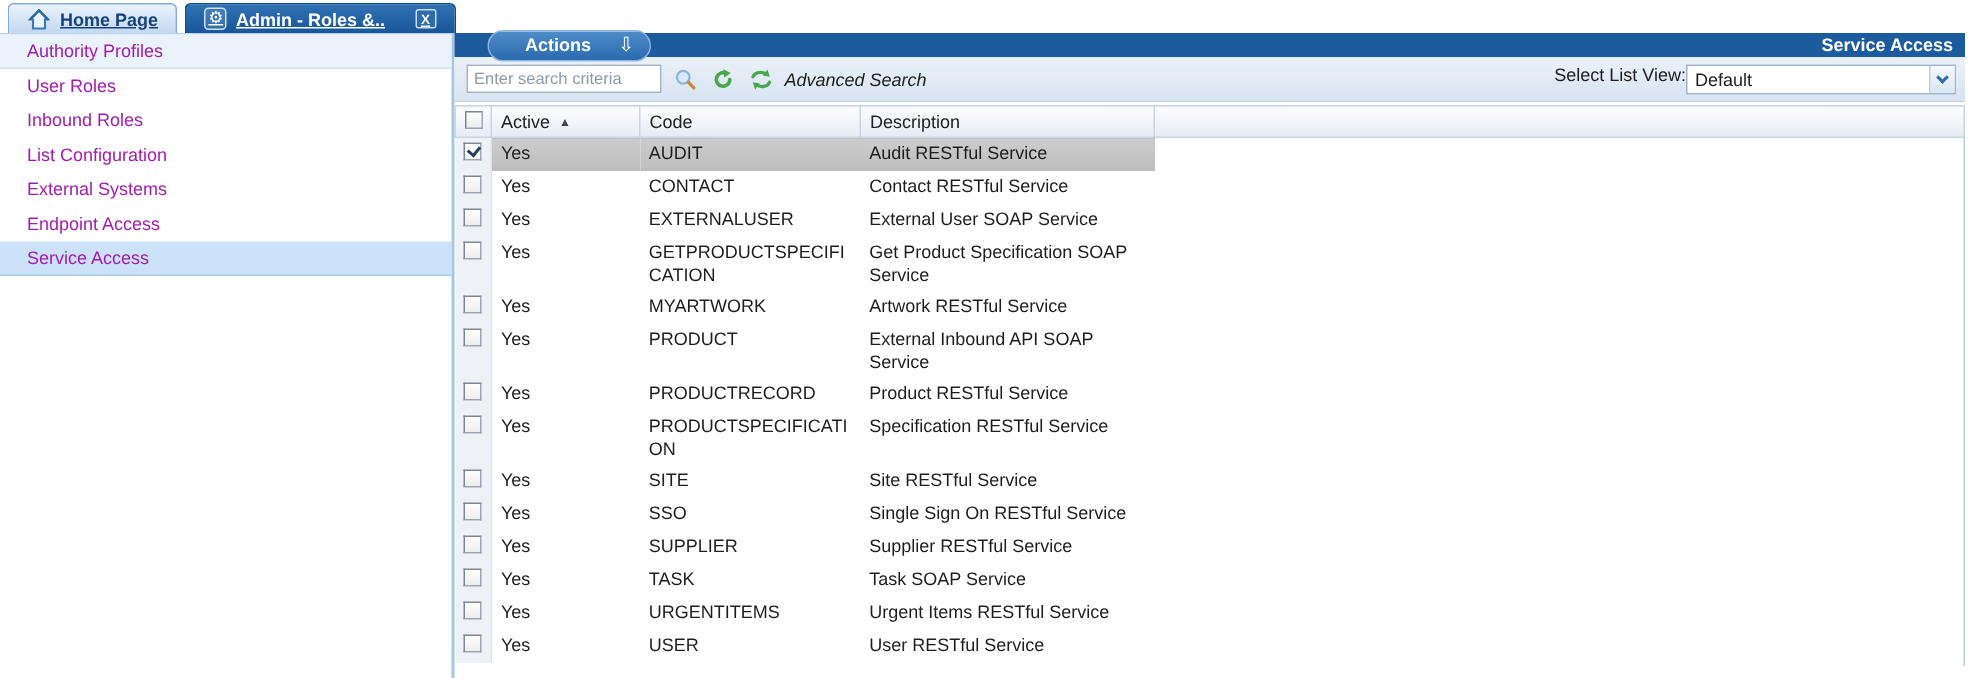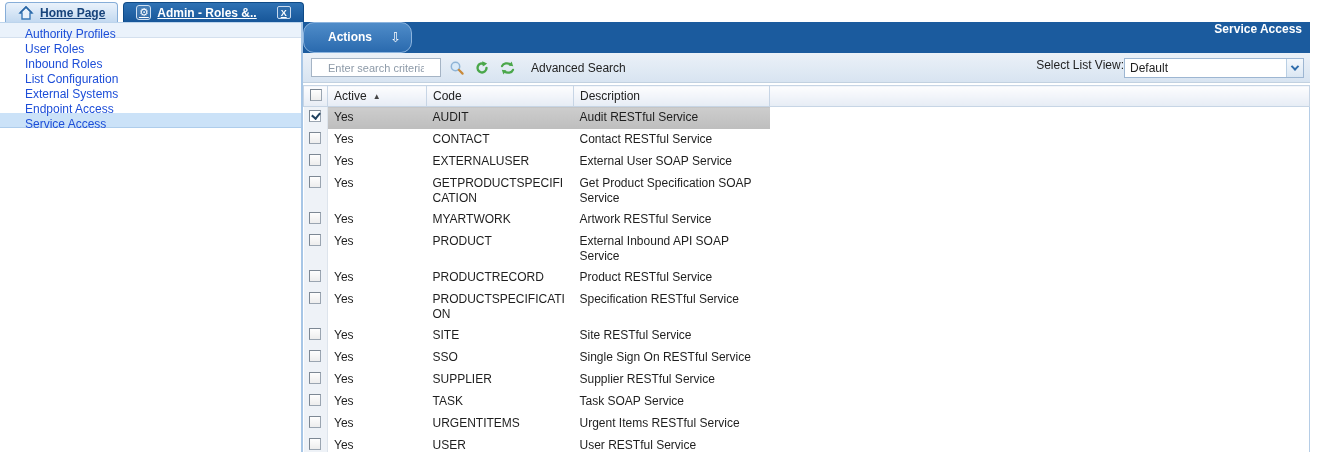--- a/index.html
+++ b/index.html
@@ -18,47 +18,47 @@
              display:flex; align-items:center; justify-content:center;
              color:#fff; font-size:11px; line-height:1; background:rgba(255,255,255,.12); }
   .closebox { width:14px; height:13px; border:1px solid #c9daee; border-radius:2px;
               background:#2e6cab; color:#fff; font-size:9px; font-weight:bold;
               display:flex; align-items:center; justify-content:center; margin-left:14px; }
 
   
   .content { display:flex; height:430px; }
   .sidebar { width:303px; background:#fff; border-top:1px solid #bcd4ec;
              border-right:2px solid #a7c6e6; flex-shrink:0; }
-  .side-item { height:15px; line-height:23px; padding-left:25px; font-size:12px;
-               color:#1d4ed8; cursor:pointer; }
+  .side-item { height:23px; line-height:23px; padding-left:18px; font-size:12px;
+               color:#a21caf; cursor:pointer; }
   .side-item.highlight { background:#eaf2fb; border-bottom:1px solid #d4e0ee; }
   .side-item.selected  { background:#cbe2f8; border-bottom:1px solid #aecdec; }
 
   .main { flex:1; position:relative; }
 
   
-  .actions-bar { height:31px; width:1007px; background:#1b5b9e; display:flex;
-                 justify-content:space-between; padding:0 8px 0 0; }
+  .actions-bar { height:16px; width:1007px; background:#1b5b9e; display:flex;
+                 align-items:center; justify-content:space-between; padding:0 8px 0 22px; }
   .actions-btn { display:flex; align-items:center; gap:18px; padding:2px 10px 3px 24px;
                  border:1px solid #8cb4de; border-radius:11px; cursor:pointer;
                  background:linear-gradient(#4f8cc9,#2a6aae); }
   .actions-btn .lbl { color:#fff; font-size:12px; font-weight:bold; }
   .actions-btn .arr { color:#fff; font-size:13px; line-height:1; }
   .panel-title { color:#fff; font-size:12px; font-weight:bold; }
 
   
   .toolbar { height:30px; width:1007px; background:linear-gradient(#ebf1f8,#d8e4f1);
              border-bottom:1px solid #c2d1e0; display:flex; align-items:center;
              justify-content:space-between; padding:0 6px 0 8px; }
   .tb-left { display:flex; align-items:center; gap:7px; }
   .search-input { width:130px; height:19px; border:1px solid #a5b4c5; font-size:11px;
-                  padding:0 16px; color:#333; background:#fff; }
+                  padding:0 4px; color:#333; background:#fff; }
   .search-input::placeholder { color:#8d9aa8; }
   .tb-icon { width:18px; height:18px; display:flex; align-items:center; justify-content:center; cursor:pointer; }
-  .adv-label { font-size:12px; color:#1e1e1e; cursor:pointer; margin-left:8px; }
+  .adv-label { font-size:12px; color:#1e1e1e; cursor:pointer; margin-left:0;font-style:italic; }
   .tb-right { display:flex; align-items:flex-start; }
   .lv-label { font-size:12px; color:#1e1e1e; }
   .lv-select { width:180px; height:20px; background:#fff; border:1px solid #9db6d2;
                display:flex; align-items:center; justify-content:space-between;
                padding-left:5px; font-size:12px; color:#1e1e1e; cursor:pointer; }
   .lv-chevron { width:17px; height:18px; display:flex; align-items:center; justify-content:center;
                 background:linear-gradient(#f4f8fc,#dbe7f3); border-left:1px solid #b9cfe4; }
   .chev { width:6px; height:6px; border-right:2px solid #2e6cab; border-bottom:2px solid #2e6cab;
           transform:rotate(45deg) translate(-1px,-1px); }
 

